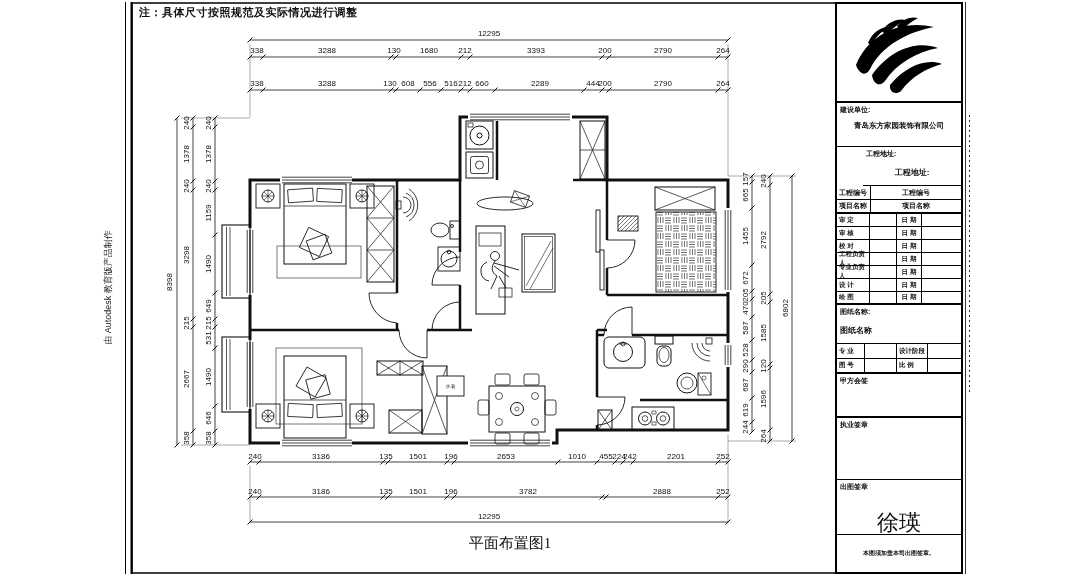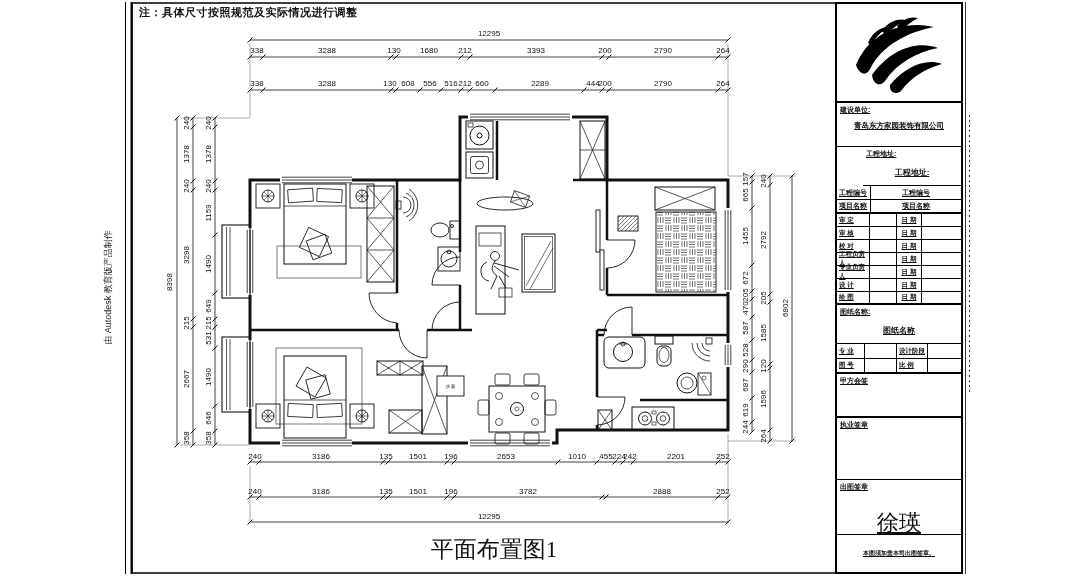--- a/index.html
+++ b/index.html
@@ -4,43 +4,43 @@
 <style>
   html,body{margin:0;padding:0;background:#e8e8e8;}
   #canvas{position:relative;width:1074px;height:576px;background:#ffffff;overflow:hidden;
           font-family:"Liberation Sans",sans-serif;color:#111;}
   #plan-svg{position:absolute;left:0;top:0;}
   .dim{font:8px "Liberation Sans",sans-serif;fill:#111;}
   .tk{stroke:#111;stroke-width:1;fill:none;}
   #note{position:absolute;left:139px;top:5px;font-size:11px;font-weight:bold;letter-spacing:.5px;}
   #autodesk{position:absolute;left:20px;top:281px;width:176px;text-align:center;font-size:9px;
             transform:rotate(-90deg);color:#222;white-space:nowrap;}
-  #plan-title{position:absolute;left:404px;top:534px;width:180px;text-align:center;
-              font-family:"Liberation Serif",serif;font-size:23px;}
+  #plan-title{position:absolute;left:420px;top:534px;width:180px;text-align:center;
+              font-family:"Liberation Serif",serif;font-size:15px;}
   
   #titleblock{position:absolute;left:835px;top:2px;width:128px;height:572px;border:2px solid #000;
-              box-sizing:border-box;background:#fff;display:flex;flex-direction:column;font-weight:bold;text-decoration:underline;}
+              box-sizing:border-box;background:#fff;display:flex;flex-direction:column;font-weight:bold;}
   #titleblock div{box-sizing:border-box;}
   .tb-logo{height:99px;border-bottom:2px solid #000;display:flex;align-items:center;justify-content:center;}
   .tb-unit{height:44px;border-bottom:1px solid #000;padding:2px 3px;font-size:7px;}
   .tb-unit .val{text-align:center;font-size:7.5px;margin-top:6px;}
   .tb-addr{height:39px;border-bottom:1px solid #000;padding:2px 3px;font-size:7px;margin-left:26px;}
   .tb-addr .val{text-align:center;font-size:8px;margin-top:8px;}
   .tb-row{height:14px;display:flex;border-bottom:1px solid #000;font-size:7px;align-items:center;}
   .tb-row .lab{width:34px;border-right:1px solid #000;padding-left:2px;align-self:stretch;display:flex;align-items:center;}
   .tb-row .val{flex:1;text-align:center;}
   .tb-row.last{border-bottom:2px solid #000;}
   .tb-srow{height:13px;display:flex;border-bottom:1px solid #000;font-size:6.5px;align-items:stretch;}
   .tb-srow.last{border-bottom:2px solid #000;}
   .tb-srow .c1{width:33px;border-right:1px solid #000;display:flex;align-items:center;padding-left:2px;}
   .tb-srow .c2{width:27px;border-right:1px solid #000;}
   .tb-srow .c3{width:25px;border-right:1px solid #000;display:flex;align-items:center;justify-content:center;}
   .tb-srow .c4{flex:1;}
   .tb-dname{height:39px;border-bottom:1px solid #000;padding:2px 3px;font-size:7px;}
-  .tb-dname .val{text-align:center;font-size:8px;margin-top:8px;}
+  .tb-dname .val{font-size:8px;margin-top:8px;}
   .tb-grow{height:15px;display:flex;border-bottom:1px solid #000;font-size:6.5px;align-items:stretch;}
   .tb-grow.last{border-bottom:2px solid #000;}
   .tb-grow .g1{width:28px;border-right:1px solid #000;display:flex;align-items:center;padding-left:2px;}
   .tb-grow .g2{width:32px;border-right:1px solid #000;}
   .tb-grow .g3{width:31px;border-right:1px solid #000;display:flex;align-items:center;padding-left:2px;}
   .tb-grow .g4{flex:1;}
   .tb-sign{height:44px;border-bottom:2px solid #000;padding:2px 3px;font-size:7px;}
   .tb-seal{height:62px;border-bottom:1px solid #000;padding:2px 3px;font-size:7px;}
   .tb-issue{height:55px;border-bottom:1px solid #000;padding:2px 3px;font-size:7px;}
   .tb-issue .name{text-align:center;font-family:"Liberation Serif",serif;font-weight:normal;

